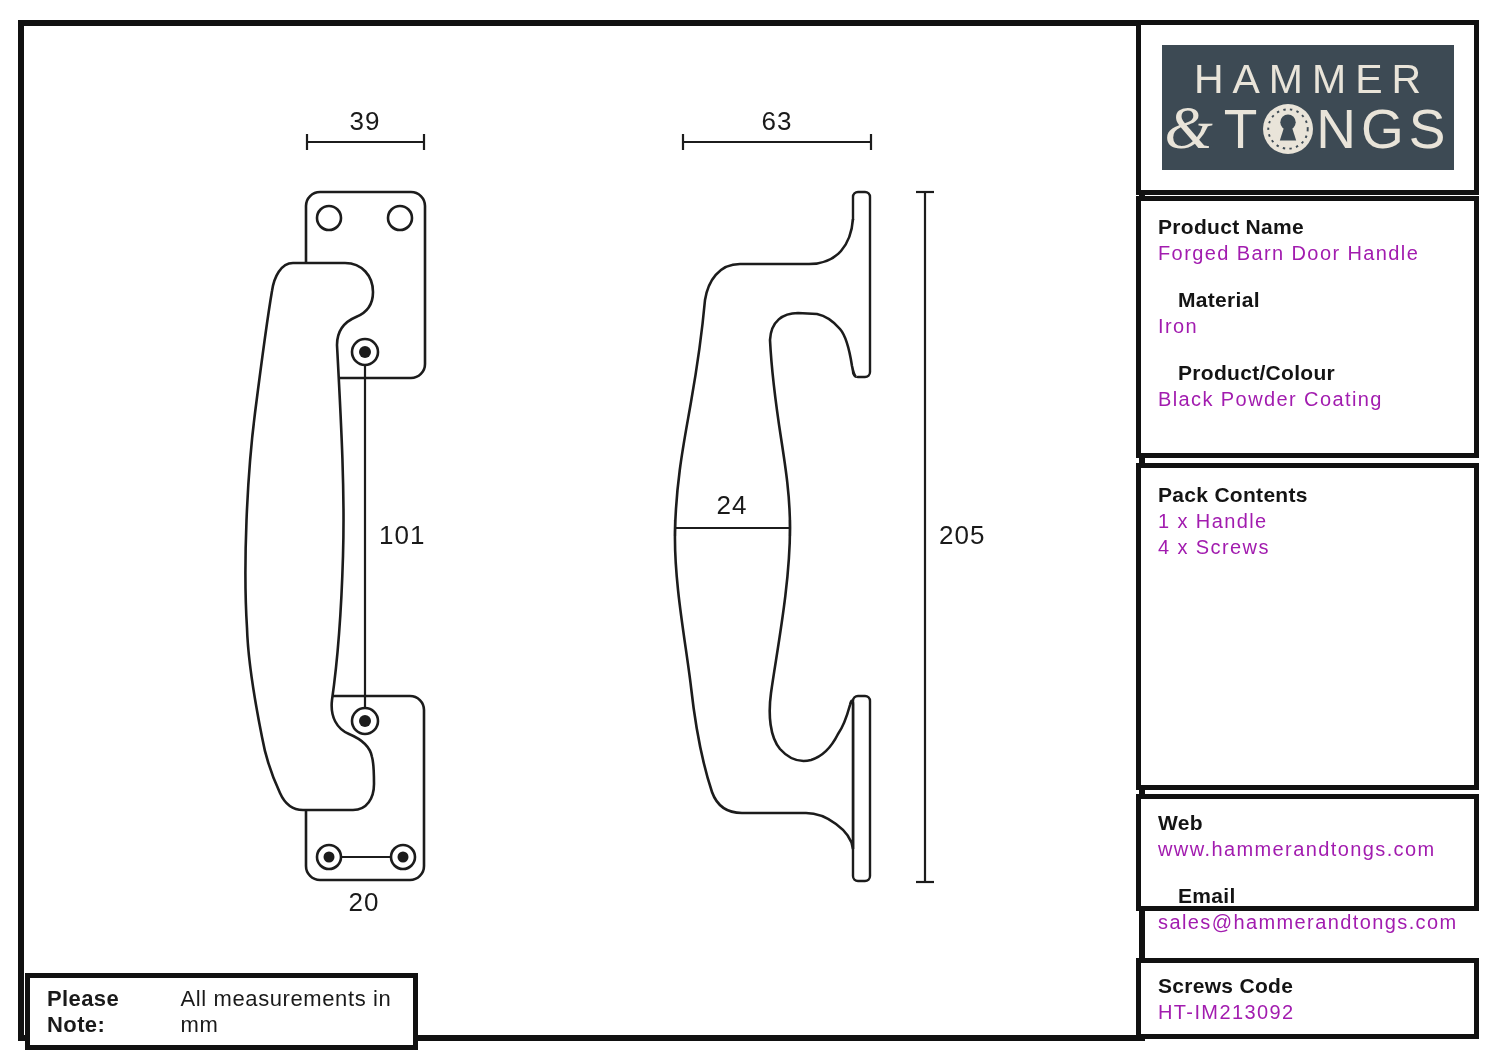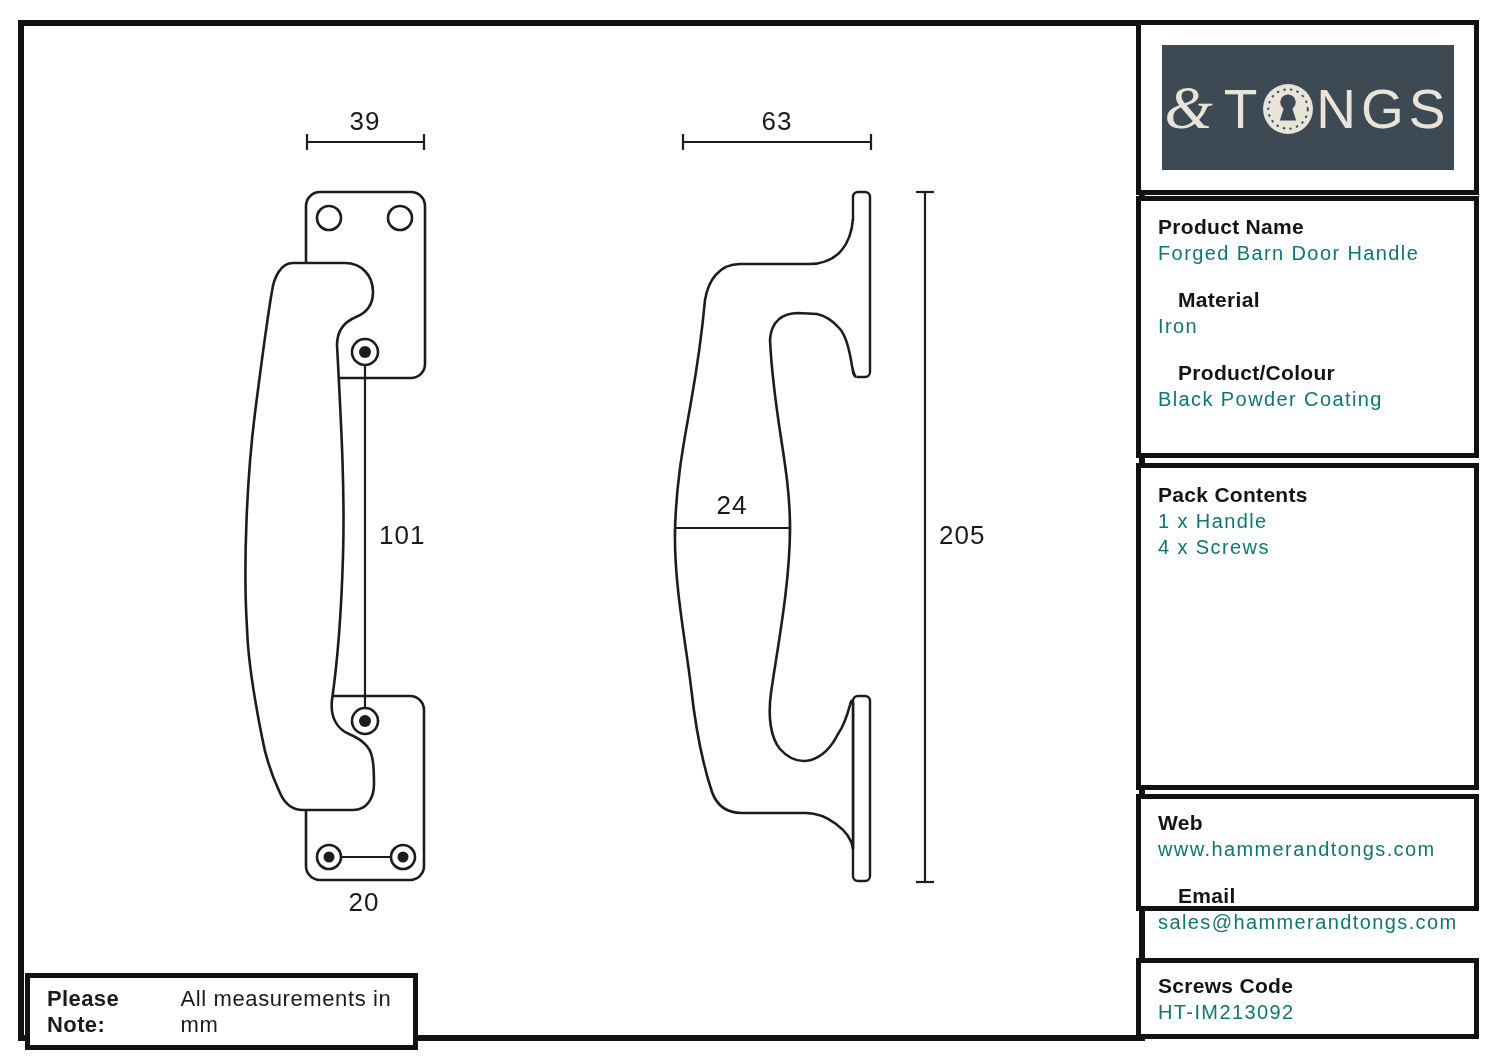--- a/index.html
+++ b/index.html
@@ -14,21 +14,21 @@
     display:flex;align-items:center;padding-left:17px;font-size:22px;letter-spacing:.6px;
   }
   .note-box b{margin-right:9px;letter-spacing:.4px;}
   .panel-box{left:1136px;width:343px;border:5px solid #111;z-index:4;}
   .logo-box{top:20px;height:175px;display:flex;align-items:center;justify-content:center;}
   .details-box{top:196px;height:262px;padding:13px 0 0 17px;}
   .pack-box{top:463px;height:327px;padding:14px 0 0 17px;}
   .web-box{top:794px;height:117px;padding:11px 0 0 17px;}
   .code-box{top:958px;height:81px;padding:10px 0 0 17px;}
   .spec-label{font-weight:bold;font-size:21px;letter-spacing:.3px;line-height:26px;color:#141414;}
-  .spec-value{font-size:20px;letter-spacing:1.4px;line-height:26px;color:#0f766e;}
+  .spec-value{font-size:20px;letter-spacing:1.4px;line-height:26px;color:#a21caf;}
   .gap24{margin-top:21px;margin-left:20px;}
   .logo-mark{
     width:292px;height:125px;background:#3d4a54;color:#e9e4d9;
     display:flex;flex-direction:column;align-items:center;justify-content:center;
   }
   .logo-line1{font-size:41px;letter-spacing:9px;line-height:40px;text-indent:9px;}
   .logo-line2{display:flex;align-items:center;font-size:55px;letter-spacing:5px;line-height:56px;margin-top:2px;}
   .ampersand{
     font-family:"Liberation Serif",serif;font-style:italic;font-size:62px;
     margin-right:6px;transform:translateY(-2px);
@@ -154,20 +154,21 @@
   <text x="365" y="130" text-anchor="middle">39</text>
   <text x="379" y="544" text-anchor="start">101</text>
   <text x="364" y="911" text-anchor="middle">20</text>
   <text x="777" y="130" text-anchor="middle">63</text>
   <text x="732" y="514" text-anchor="middle">24</text>
   <text x="939" y="544" text-anchor="start">205</text>
 </svg>
 
 <div class="box panel-box logo-box">
   <div class="logo-mark">
+    <div class="logo-line1">HAMMER</div>
     <div class="logo-line2">
       <span class="ampersand">&amp;</span>
       <span>T</span>
       <svg class="keyhole-o" width="50" height="50" viewBox="0 0 52 52">
         <circle cx="26" cy="26" r="26" fill="#e9e4d9"></circle>
         <circle cx="26" cy="26" r="20.5" fill="none" stroke="#3d4a54" stroke-width="2" stroke-dasharray="2.5 4.5"></circle>
         <circle cx="26" cy="19" r="8" fill="#3d4a54"></circle>
         <path d="M22,24 L17.5,38 L34.5,38 L30,24 Z" fill="#3d4a54"></path>
       </svg>
       <span>NGS</span>

